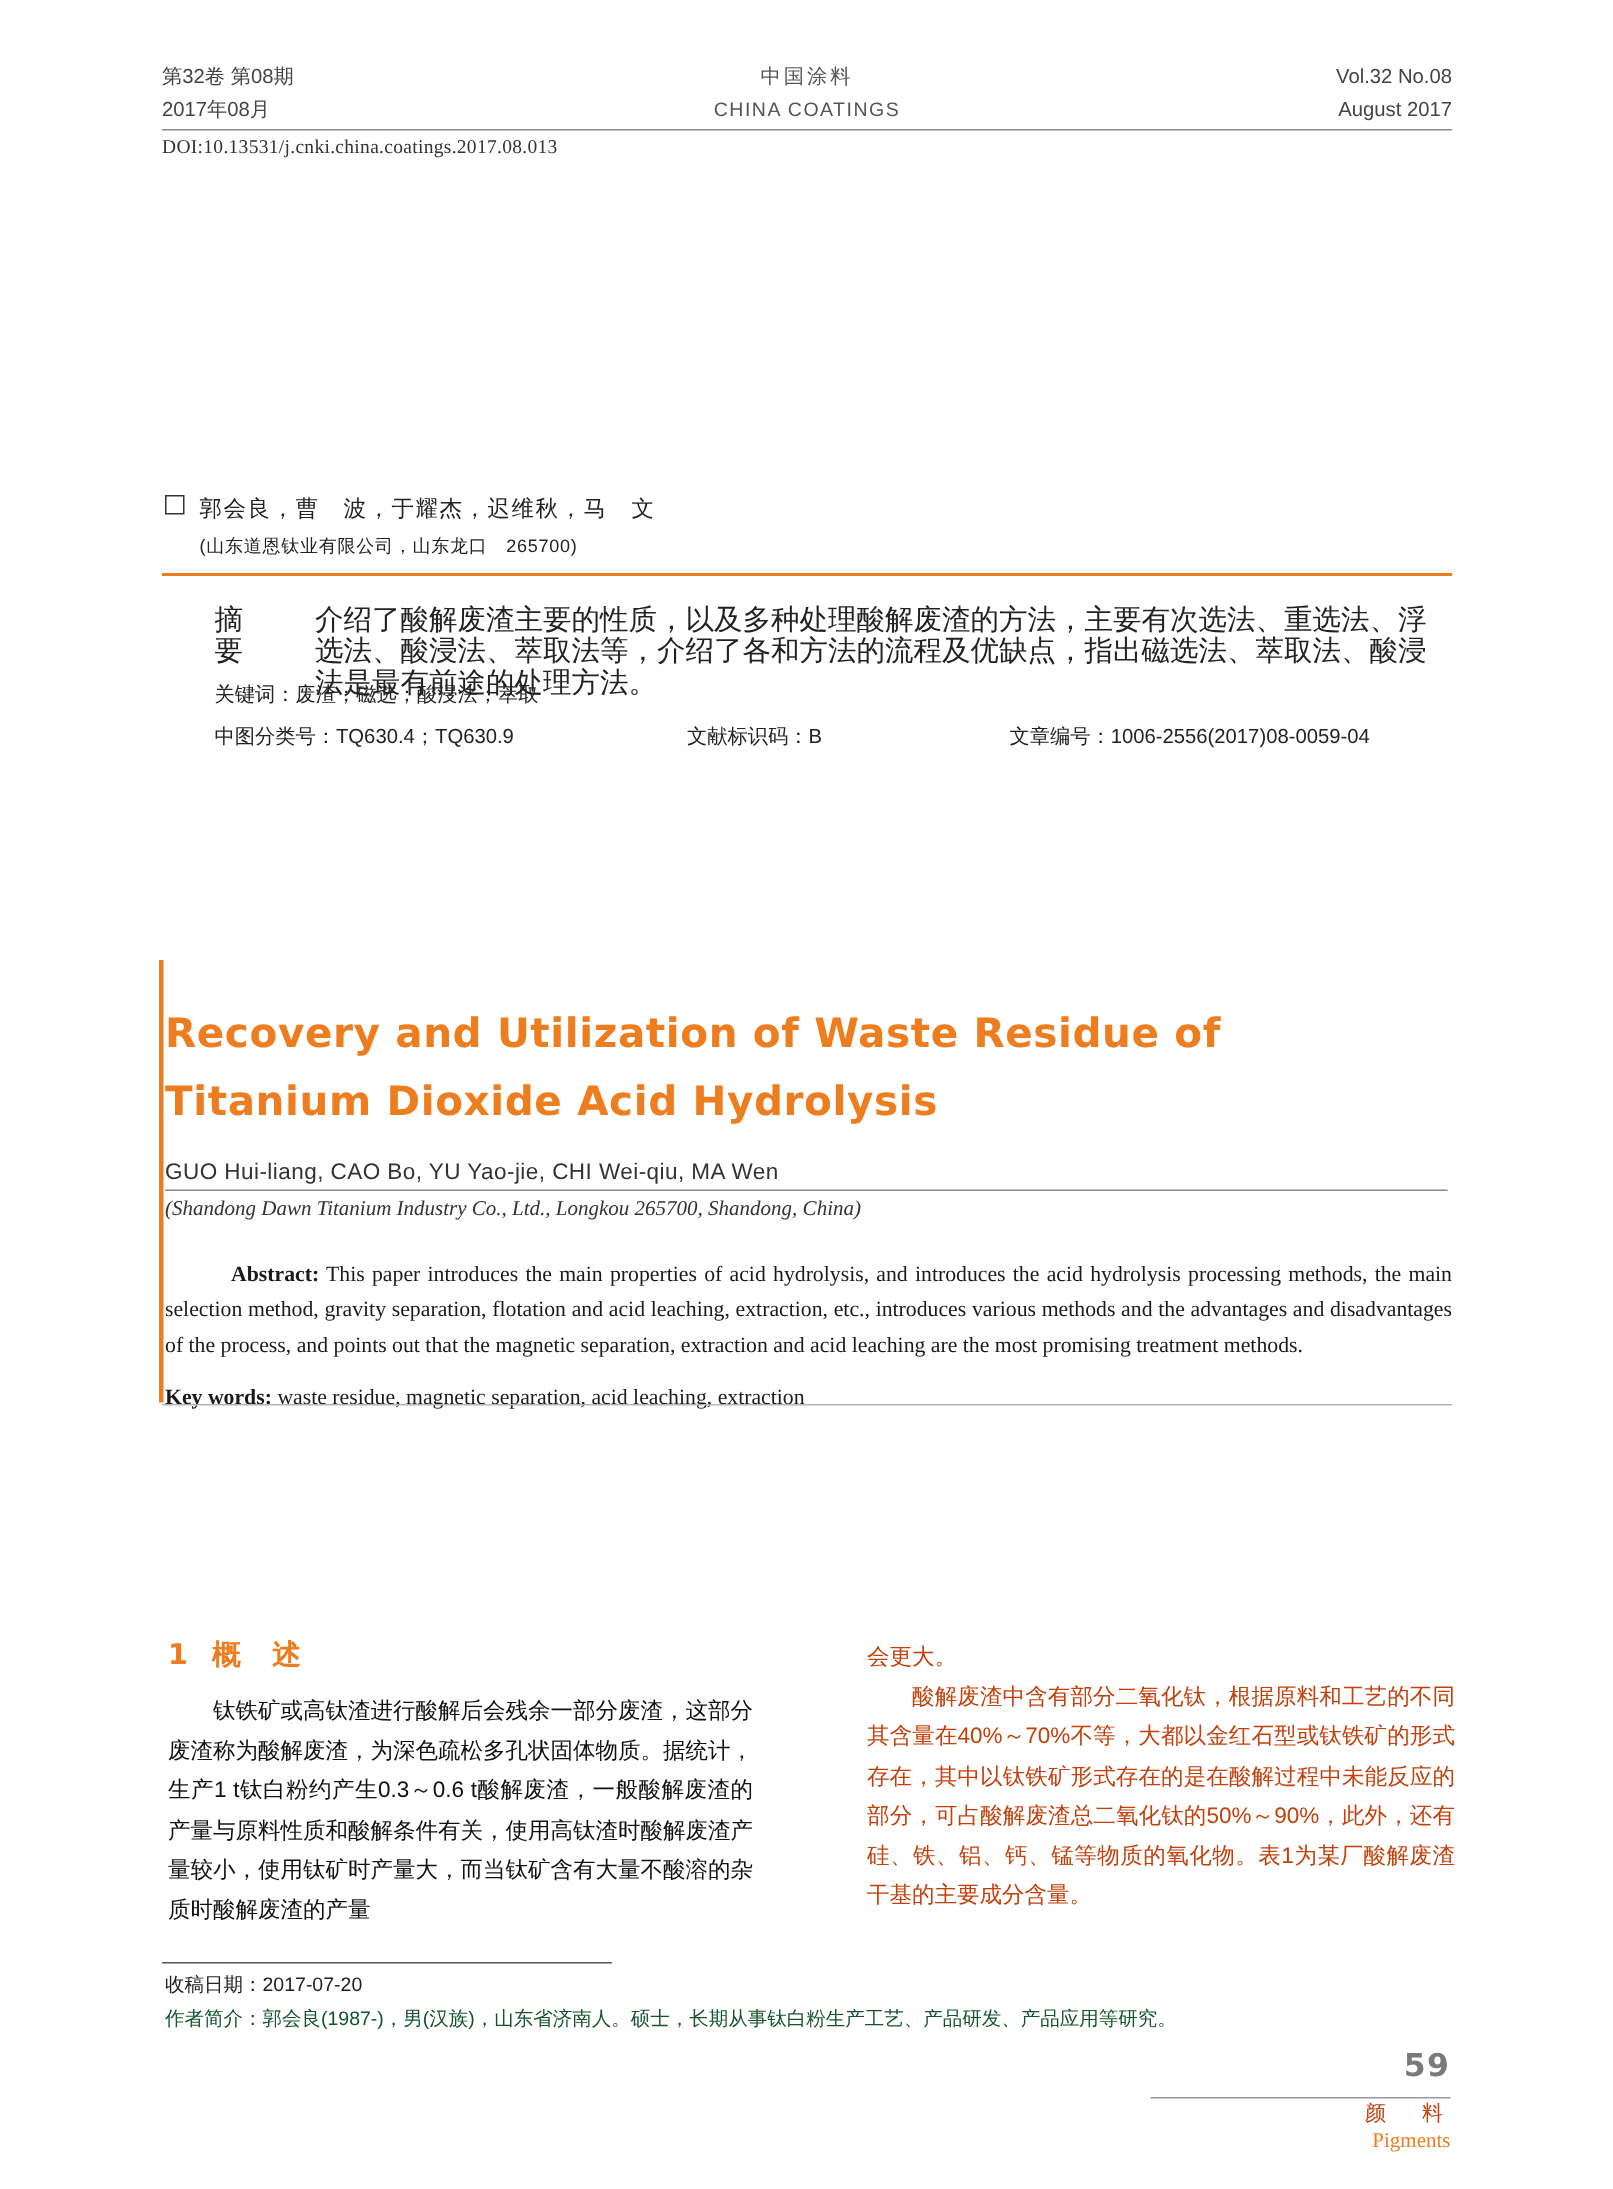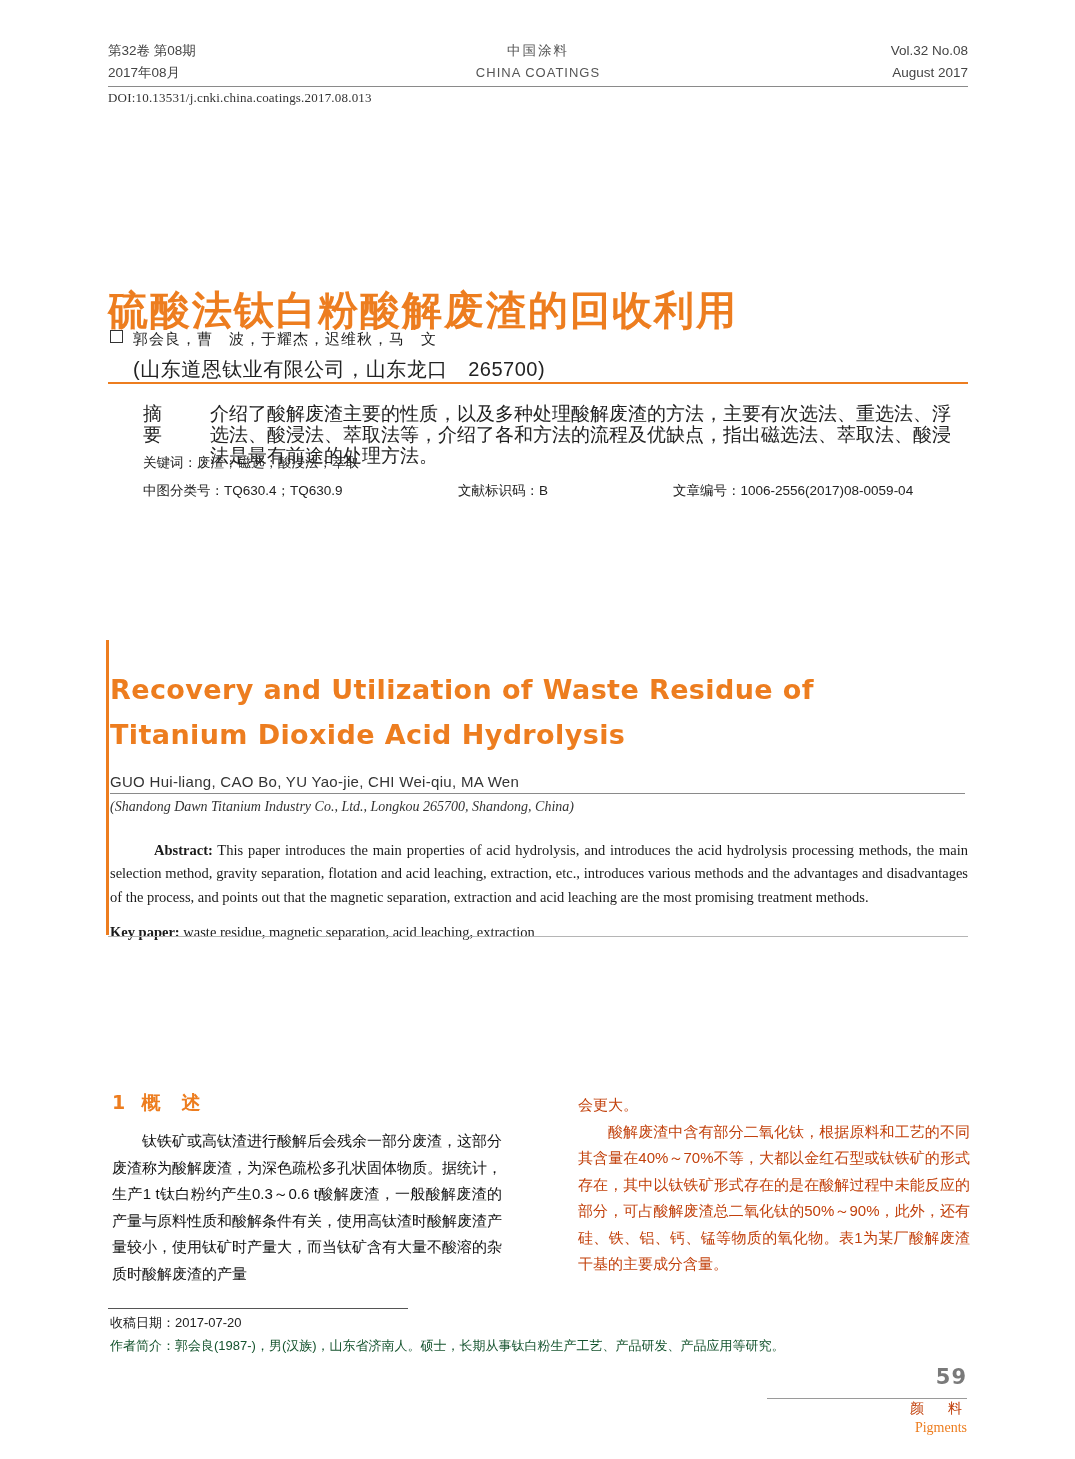--- a/index.html
+++ b/index.html
@@ -103,21 +103,21 @@
     width: 11px;
     height: 11px;
     border: 1px solid #333;
     margin-right: 10px;
     vertical-align: 1px;
   }
   .affil-cn {
     position: absolute;
     left: 133px;
     top: 356px;
-    font-size: 20px;
+    font-size: 12px;
     color: #222;
     letter-spacing: 0.5px;
   }
   .orange-rule {
     position: absolute;
     left: 108px;
     top: 382px;
     width: 860px;
     height: 2px;
     background: #ED7D1F;
@@ -352,21 +352,20 @@
       <div class="en">CHINA COATINGS</div>
     </div>
     <div class="hdr-right">
       <div>Vol.32  No.08</div>
       <div>August 2017</div>
     </div>
   </div>
   <div class="hdr-rule"></div>
   <div class="doi">DOI:10.13531/j.cnki.china.coatings.2017.08.013</div>
 
-  <h1 class="cn-title">硫酸法钛白粉酸解废渣的回收利用</h1>
 
   <div class="authors-cn">
     <span class="sq"></span><span>郭会良，曹　波，于耀杰，迟维秋，马　文</span>
   </div>
   <div class="affil-cn">(山东道恩钛业有限公司，山东龙口　265700)</div>
 
   <div class="orange-rule"></div>
 
   <div class="abs-cn">
     <span class="lbl">摘　要</span>
@@ -385,21 +384,21 @@
   <h2 class="en-title">Recovery and Utilization of Waste Residue of Titanium Dioxide Acid Hydrolysis</h2>
   <div class="en-authors">GUO Hui-liang, CAO Bo, YU Yao-jie, CHI Wei-qiu, MA Wen</div>
   <div class="en-affil-rule"></div>
   <div class="en-affil">(Shandong Dawn Titanium Industry Co., Ltd., Longkou 265700, Shandong, China)</div>
 
   <p class="en-abs">
     <b>Abstract:</b><span> This paper introduces the main properties of acid hydrolysis, and introduces the acid hydrolysis processing methods, the main selection method, gravity separation, flotation and acid leaching, extraction, etc., introduces various methods and the advantages and disadvantages of the process, and points out that the magnetic separation, extraction and acid leaching are the most promising treatment methods.</span>
   </p>
 
   <p class="en-kw">
-    <b>Key paper:</b><span> waste residue, magnetic separation,  acid leaching, extraction</span>
+    <b>Key words:</b><span> waste residue, magnetic separation,  acid leaching, extraction</span>
   </p>
 
   <div class="bot-rule"></div>
 
   <div class="sec-head">
     <span>1</span>&nbsp;&nbsp;<span>概　述</span>
   </div>
 
   <div class="col-left">
     <span class="indent">钛铁矿或高钛渣进行酸解后会残余一部分废渣，这部分废渣称为酸解废渣，为深色疏松多孔状固体物质。据统计，生产1 t钛白粉约产生0.3～0.6 t酸解废渣，一般酸解废渣的产量与原料性质和酸解条件有关，使用高钛渣时酸解废渣产量较小，使用钛矿时产量大，而当钛矿含有大量不酸溶的杂质时酸解废渣的产量</span>

